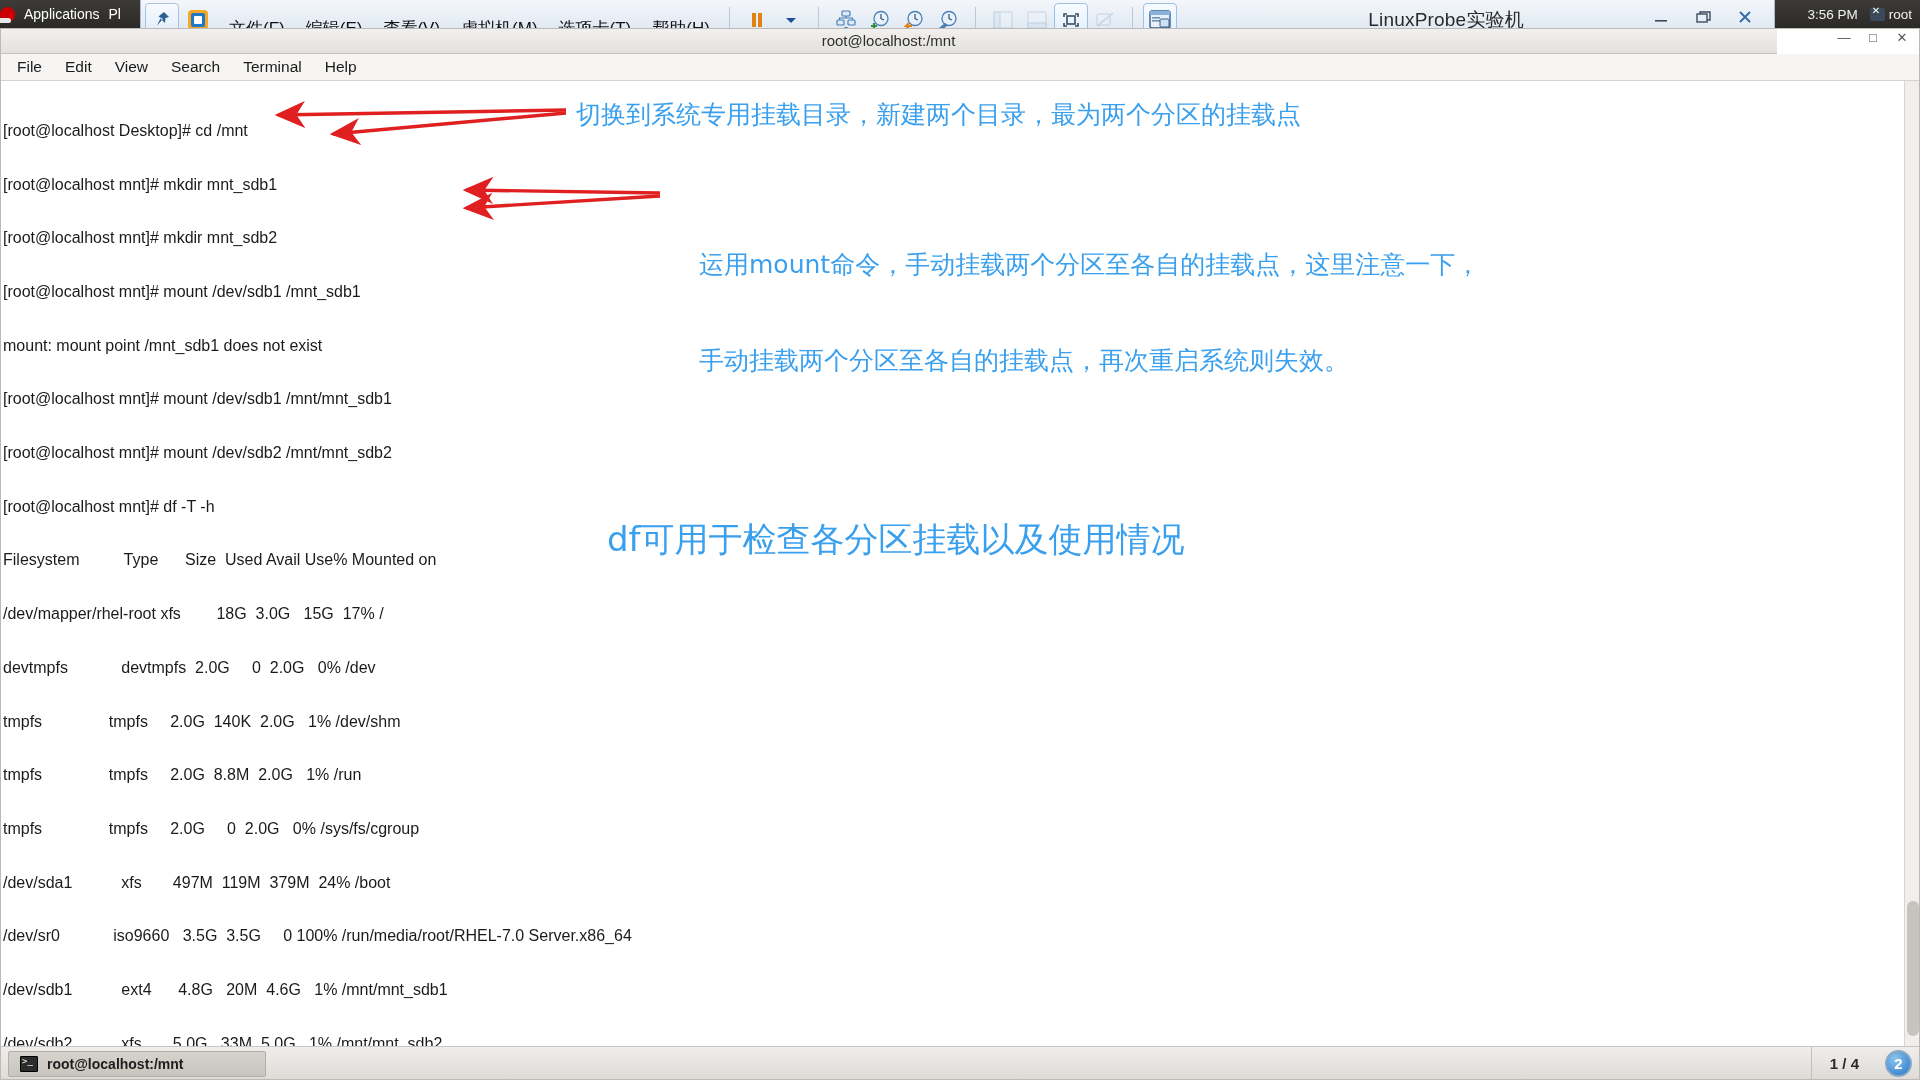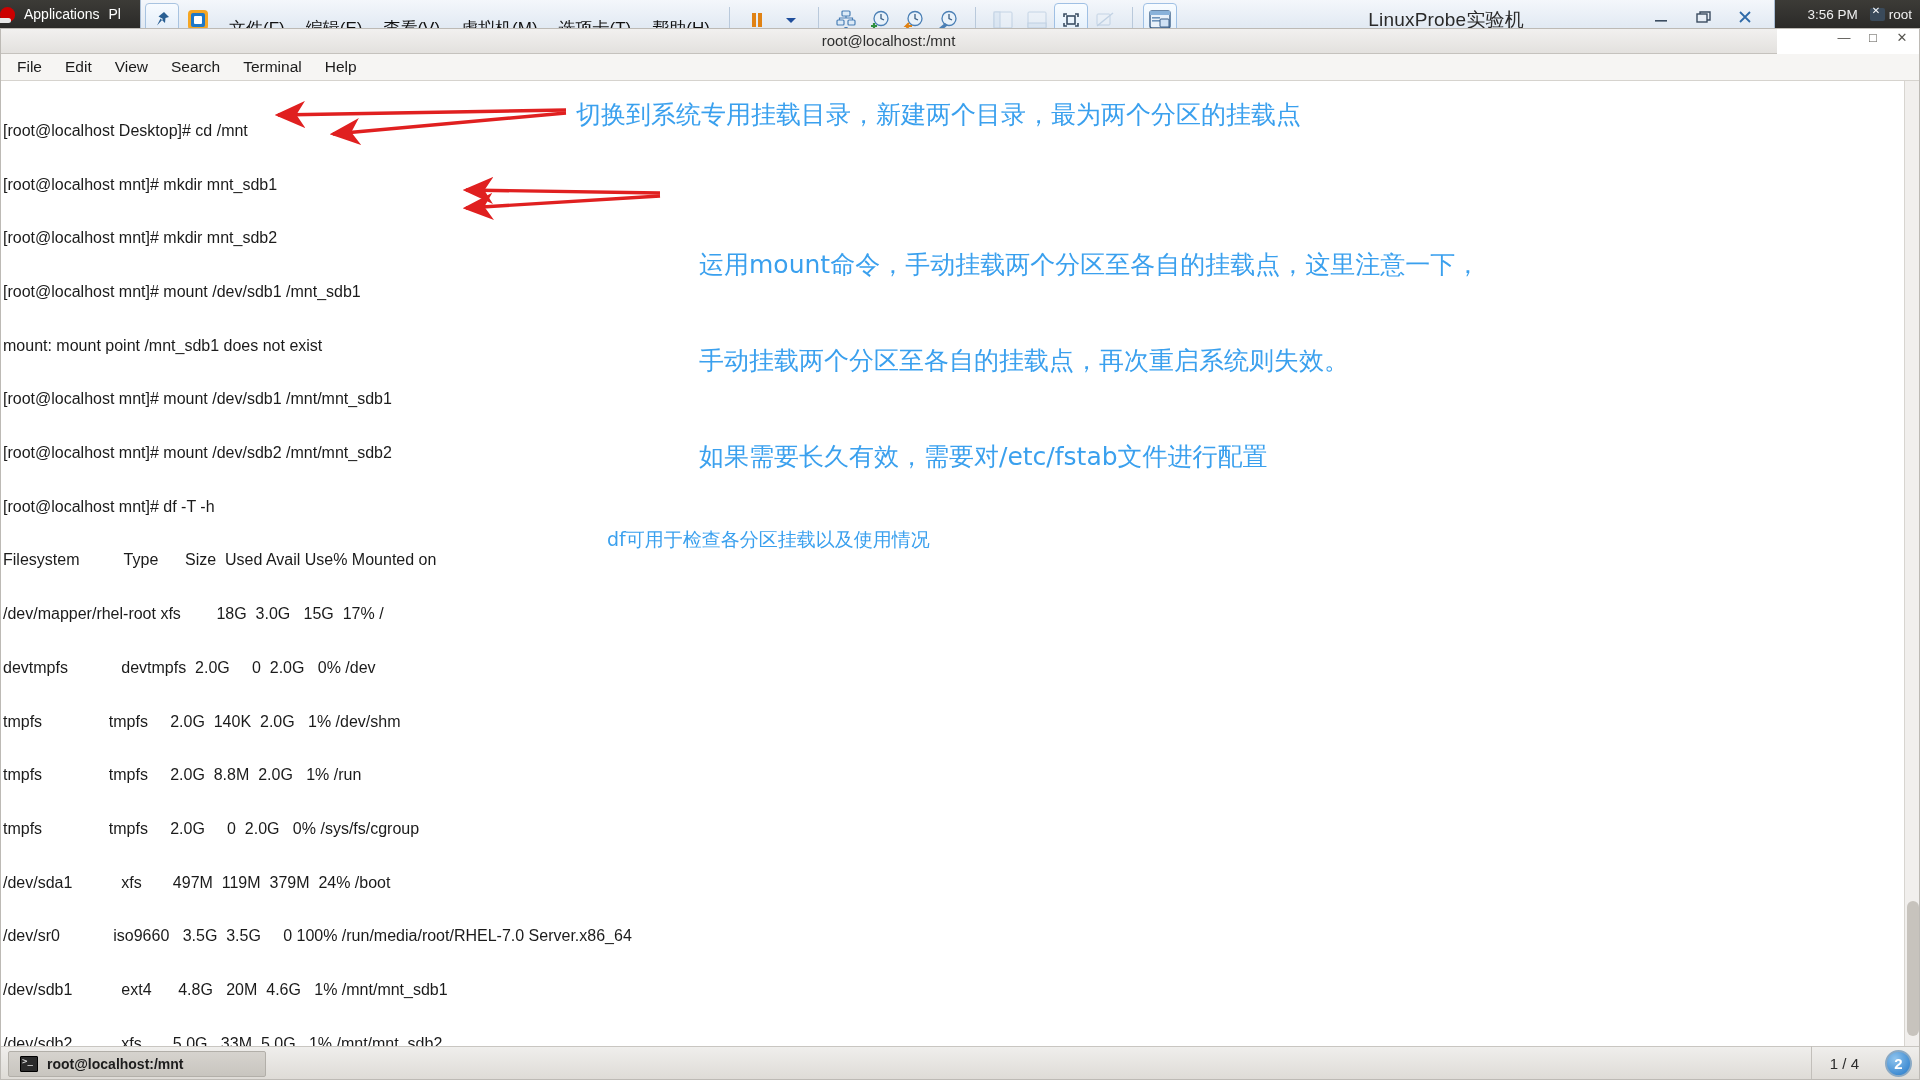--- a/index.html
+++ b/index.html
@@ -137,41 +137,41 @@
     font-size:14px; color:#1d1d1d; font-weight:bold;
   }
   .tb-termicon {
     width:18px;height:16px;background:#2b2b2b;border:1px solid #000;
     border-radius:1px; position:relative; flex:none;
   }
   .tb-termicon:after{content:">_";position:absolute;left:1px;top:-1px;color:#d8d8d8;font-size:9px;font-family:"DejaVu Sans Mono",monospace;}
   #tb-right { position:absolute; right:0; bottom:0; height:34px; display:flex; align-items:center; }
   #tb-pager {
     padding:0 18px; height:34px; display:flex; align-items:center;
-    border-left:1px solid #c2bfba; font-size:15px; font-weight:normal; color:#2b2b2b;
+    border-left:1px solid #c2bfba; font-size:15px; font-weight:bold; color:#2b2b2b;
   }
   #tb-badge {
     width:27px;height:27px;border-radius:50%;
     background:radial-gradient(circle at 35% 30%, #8fc4ee, #2277c8);
     border:2px solid #8aa9c4; margin:0 8px;
     color:#fff; font-size:15px; font-weight:bold;
     display:flex;align-items:center;justify-content:center;
   }
 
   
   .anno {
     position:absolute;
     color:#3aa0ee;
     font-family:"DejaVu Sans","Liberation Sans",sans-serif;
     font-size:25px; line-height:32px; white-space:pre;
     z-index:6;
   }
   #anno1 { left:576px; top:99px; }
   #anno2 { left:699px; top:185px; }
-  #anno3 { left:607px; top:523px; font-size:19px; }
+  #anno3 { left:607px; top:523px; font-size:34px; }
 
   
   svg#arrows { position:absolute; left:0; top:0; width:1920px; height:1080px; z-index:5; pointer-events:none; }
 
   
   #guest-frame {
     position:absolute; left:0; top:28px; width:1920px; height:1052px;
     border:1px solid #bdbab5; z-index:4; pointer-events:none;
   }
 </style>
@@ -400,15 +400,14 @@
   <path d="M566,113 L333,134" stroke="#e02020" stroke-width="3.4" fill="none" marker-end="url(#ah)"></path>
 
   <path d="M660,193 L466,190" stroke="#e02020" stroke-width="3.4" fill="none" marker-end="url(#ah)"></path>
   <path d="M660,196 L466,208" stroke="#e02020" stroke-width="3.4" fill="none" marker-end="url(#ah)"></path>
 </svg>
 
 <div class="anno" id="anno1">切换到系统专用挂载目录，新建两个目录，最为两个分区的挂载点</div>
 <div class="anno" id="anno2">
   <div>运用mount命令，手动挂载两个分区至各自的挂载点，这里注意一下，</div>
   <div>手动挂载两个分区至各自的挂载点，再次重启系统则失效。</div>
-  <div>如果需要长久有效，需要对/etc/fstab文件进行配置</div>
 </div>
 <div class="anno" id="anno3">df可用于检查各分区挂载以及使用情况</div>
 
 </body></html>

